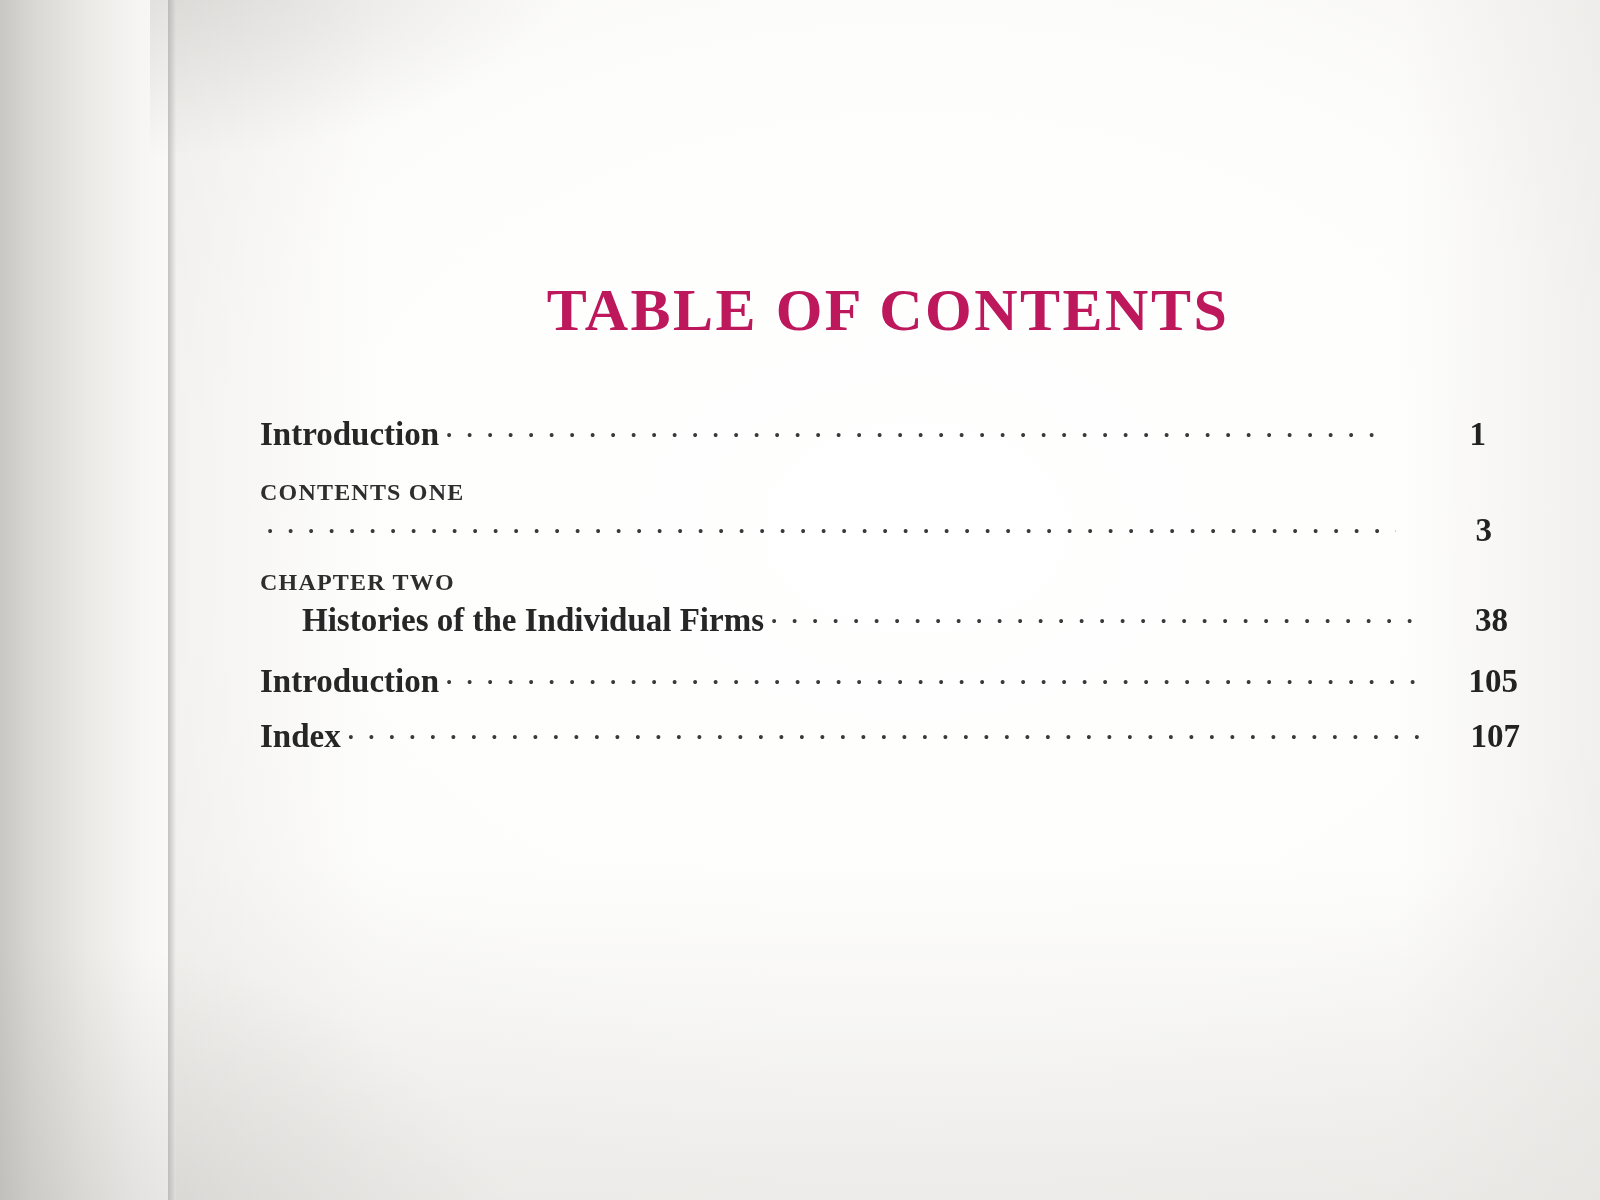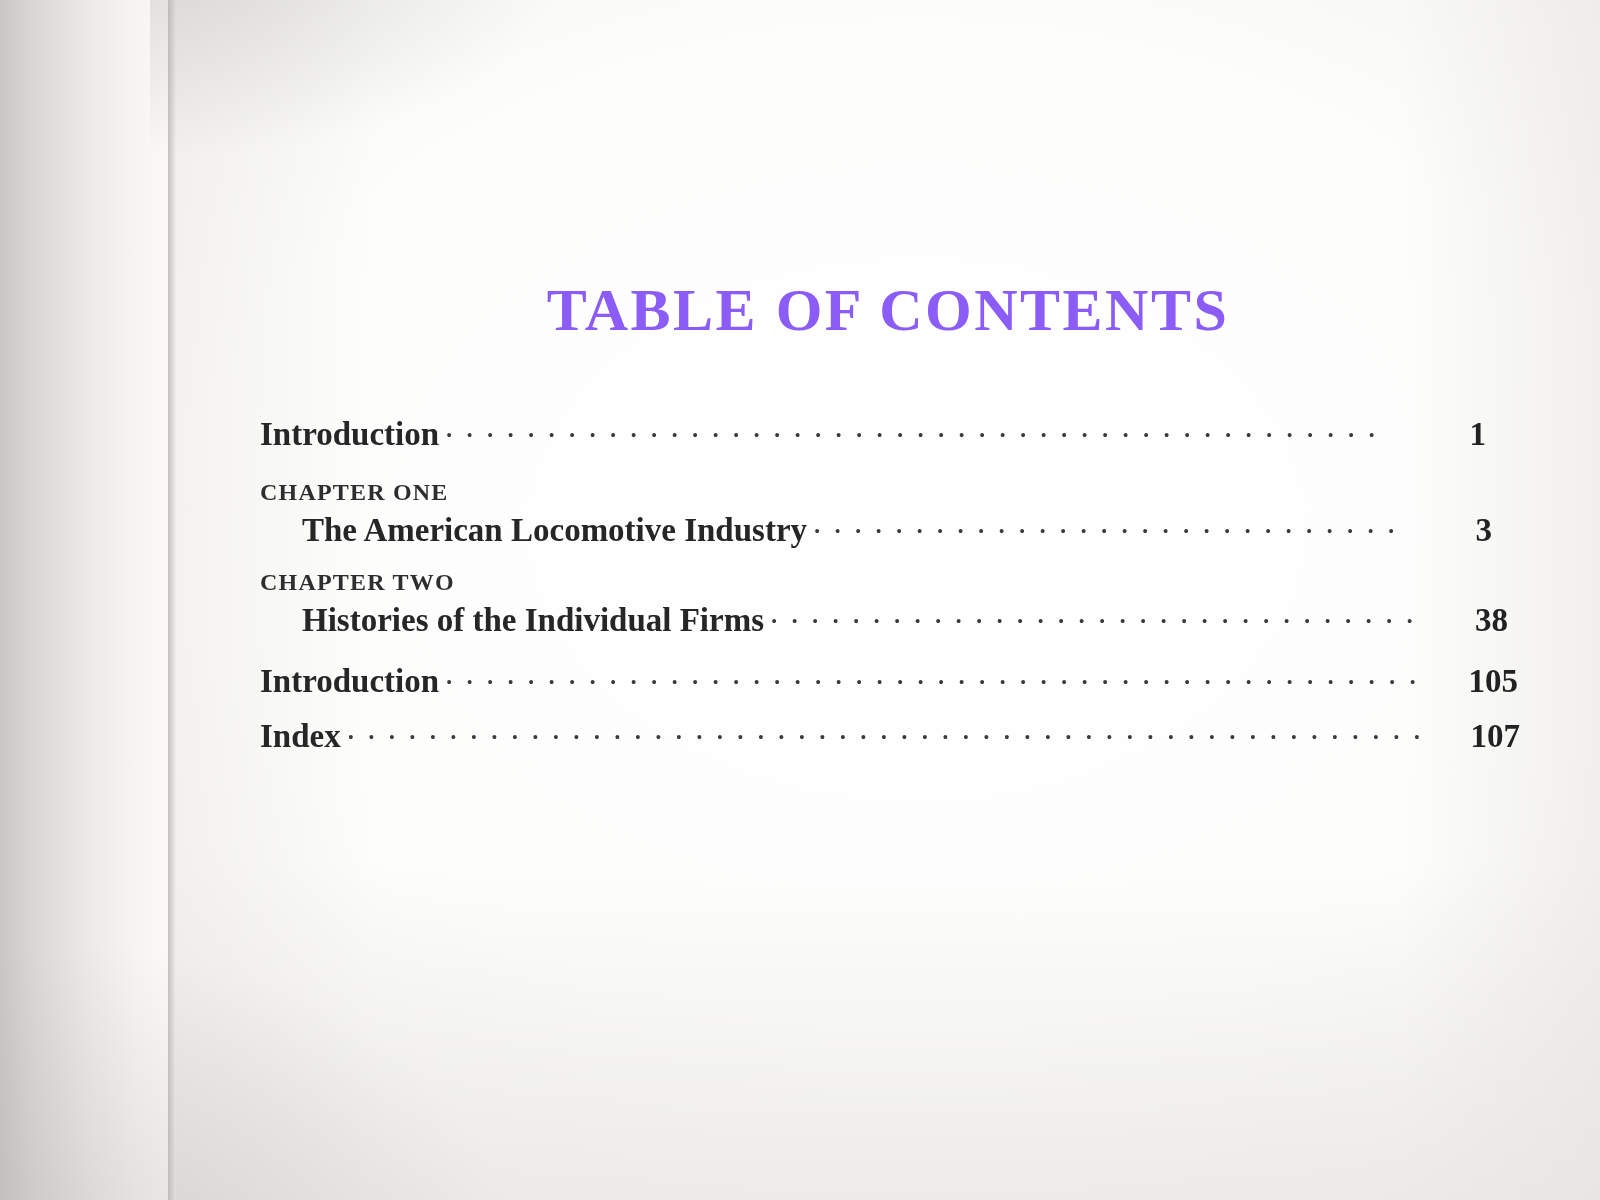--- a/index.html
+++ b/index.html
@@ -93,21 +93,21 @@
 
   .toc-title {
     position: absolute;
     left: 0;
     top: 276px;
     width: 1424px;
     text-align: center;
     font-size: 60px;
     font-weight: bold;
     letter-spacing: 2.5px;
-    color: #8b5cf6;
+    color: #be185d;
     font-family: "Liberation Serif", serif;
   }
 
   .toc-list {
     position: absolute;
     left: 84px;
     top: 412px;
     width: 1260px;
   }
 
@@ -204,23 +204,22 @@
 
       <div class="entry sp-intro">
         <div class="entry-row">
           <span class="entry-label">Introduction</span>
           <span class="leader"></span>
           <span class="entry-page pg-right-1">1</span>
         </div>
       </div>
 
       <div class="entry sp-ch1">
-        <div class="chapter-head">CHAPTER ONE</div>
-        <div class="entry-row">
-          <span class="entry-label indent">The American Locomotive Industry</span>
+        <div class="chapter-head">CONTENTS ONE</div>
+        <div class="entry-row">
           <span class="leader"></span>
           <span class="entry-page pg-right-2">3</span>
         </div>
       </div>
 
       <div class="entry sp-ch2">
         <div class="chapter-head">CHAPTER TWO</div>
         <div class="entry-row">
           <span class="entry-label indent">Histories of the Individual Firms</span>
           <span class="leader"></span>

